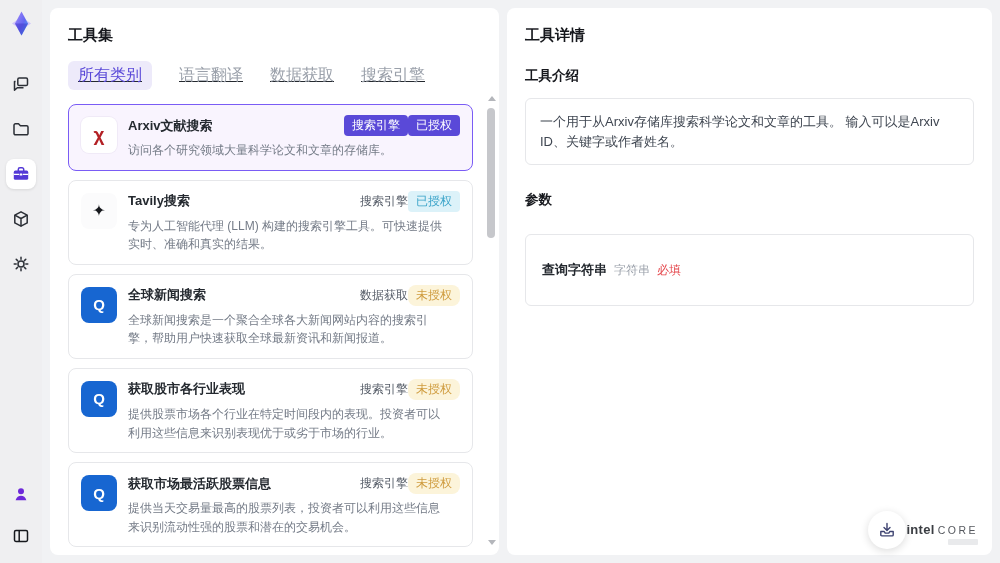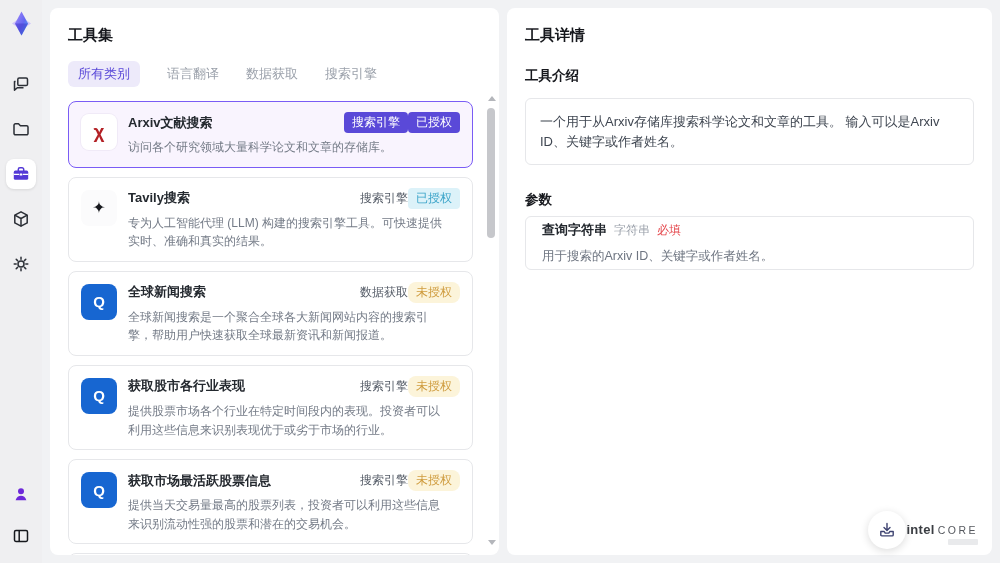--- a/index.html
+++ b/index.html
@@ -26,21 +26,21 @@
 
   
   .main { position:absolute; left:42px; right:0; top:0; bottom:0; padding:8px; display:flex; gap:8px; }
   .panel { background:#ffffff; border-radius:8px; height:100%; }
   .panel-left { width:449px; padding:18px 14px 0 18px; position:relative; overflow:hidden; }
   .panel-right { flex:1; padding:18px 18px 0 18px; position:relative; }
 
   .panel-title { font-size:15px; font-weight:bold; color:#16181d; }
 
   
-  .tabs { display:flex; align-items:center; gap:27px; margin-top:16px; font-size:13px; }
+  .tabs { display:flex; align-items:center; gap:27px; margin-top:16px; font-size:16px;text-decoration:underline; }
   .tab { color:#9aa0aa; cursor:pointer; white-space:nowrap; }
   .tab.active { background:#edeafa; color:#5a49d8; padding:4px 10px; border-radius:6px; font-weight:500; }
 
   
   .tool-list { margin-top:14px; padding-right:12px; }
   .tool-card {
     display:flex; gap:11px; padding:10px 12px; background:#fff;
     border:1px solid #e6e7ea; border-radius:8px; margin-bottom:9px; cursor:pointer;
   }
   .tool-card.selected { border:1.5px solid #7a5cf5; background:#f9f4fe; }
@@ -74,21 +74,21 @@
   .sb-arrow-down { bottom:0; border-top:5px solid #b4b6bb; }
   .sb-thumb { position:absolute; top:12px; left:0; width:8px; height:130px; background:#c6c7cb; border-radius:4px; }
 
   
   .section-head { font-size:13.5px; font-weight:bold; color:#16181d; }
   .mt20 { margin-top:22px; } .mt24 { margin-top:26px;font-family:Liberation Mono, monospace; }
   .intro-box {
     margin-top:13px; border:1px solid #e6e7ea; border-radius:6px;
     padding:13px 14px; font-size:13px; color:#3f4651; line-height:1.5;
   }
-  .param-card { margin-top:7px; border:1px solid #e6e7ea; border-radius:6px; padding:4px 16px; }
+  .param-card { margin-top:25px; border:1px solid #e6e7ea; border-radius:6px; padding:26px 16px; }
   .param-head { display:flex; align-items:baseline; gap:7px; }
   .param-name { font-size:13px; font-weight:bold; color:#24292f; }
   .param-type { font-size:12px; color:#9aa0aa; }
   .param-req { font-size:12px; color:#e5484d; }
   .param-desc { font-size:12.5px; color:#6e7581; margin-top:9px; }
 
   
   .corner { position:absolute; right:14px; bottom:6px; display:flex; align-items:center; }
   .dl-btn {
     width:38px; height:38px; border-radius:50%; background:#ffffff;
@@ -296,21 +296,20 @@
     <div class="intro-box">一个用于从Arxiv存储库搜索科学论文和文章的工具。 输入可以是Arxiv ID、关键字或作者姓名。</div>
 
     <div class="section-head mt24">参数</div>
     <div id="param-list">
   <div class="param-card">
     <div class="param-head">
       <span class="param-name">查询字符串</span>
       <span class="param-type">字符串</span>
       <span class="param-req">必填</span>
     </div>
-    <div class="param-desc">用于搜索的Arxiv ID、关键字或作者姓名。</div>
   </div>
 </div>
 
     <div class="corner">
       <button class="dl-btn">
         <span>
           <svg width="18" height="18" viewBox="0 0 18 18" fill="none" stroke="#3d4270" stroke-width="1.4" stroke-linecap="round" stroke-linejoin="round">
             <path d="M9 2.5 v6.5 M6 6.5 l3 3 3-3"></path>
             <path d="M2.8 10.5 h3.4 l1 1.6 h3.6 l1-1.6 h3.4 v3.4 a1 1 0 0 1 -1 1 h-10.4 a1 1 0 0 1 -1-1 Z"></path>
           </svg>

